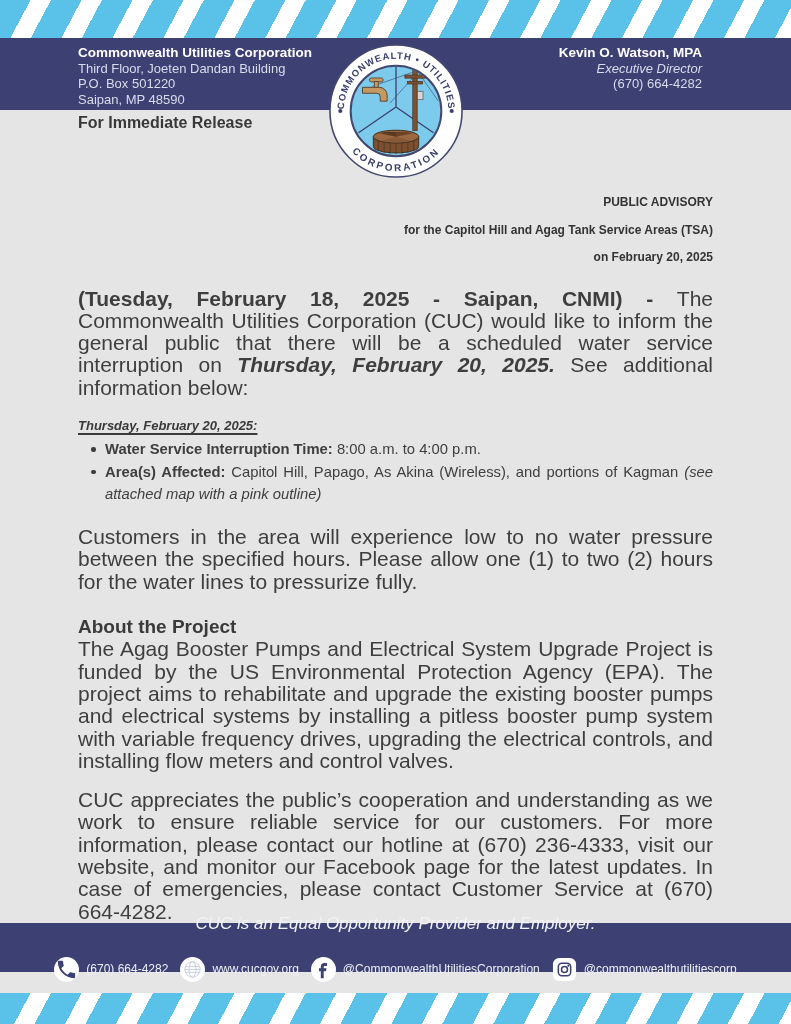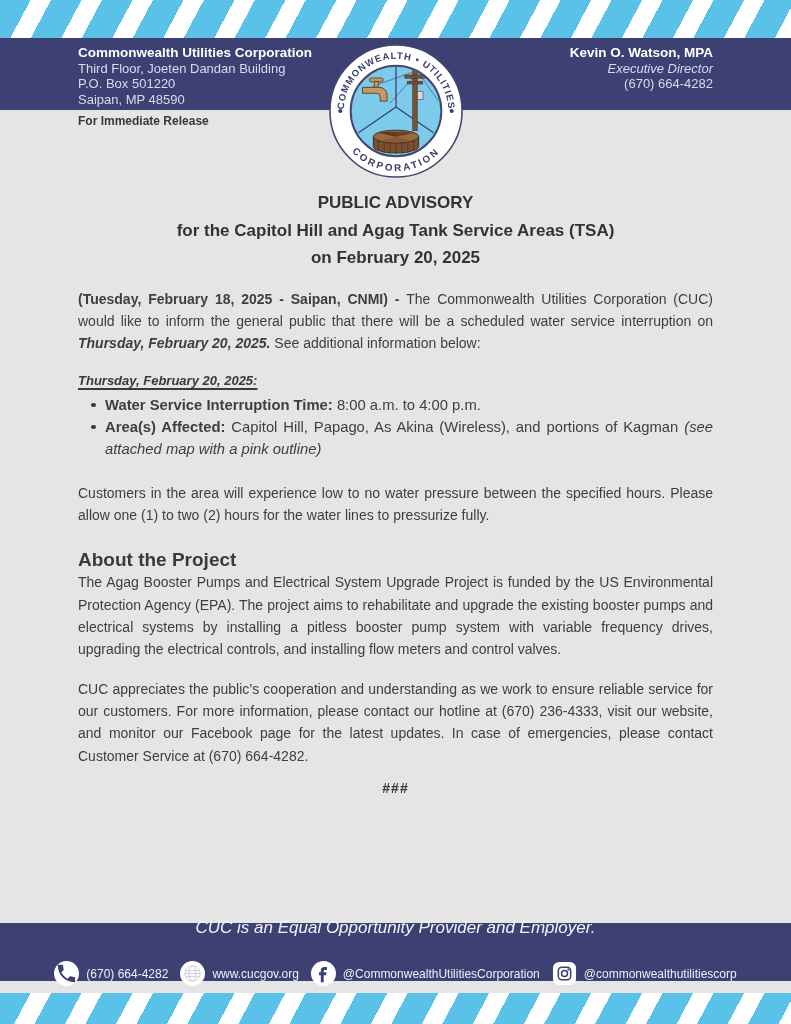--- a/index.html
+++ b/index.html
@@ -20,34 +20,34 @@
   .stripes.top { top:0; height:38px; }
   .stripes.bottom { top:993px; height:31px; }
 
   
   .header-bar {
     position:absolute; top:38px; left:0; right:0; height:72px;
     background:#3d4072;
   }
   .hdr-left { position:absolute; left:78px; top:7px; font-size:13px; line-height:15.5px; color:#d9dcec; }
   .hdr-left .org { color:#ffffff; font-weight:bold; font-size:13.5px; }
-  .hdr-right { position:absolute; right:78px; top:7px; text-align:right; font-size:13px; line-height:15.5px; color:#d9dcec; }
+  .hdr-right { position:absolute; right:89px; top:7px; text-align:right; font-size:13px; line-height:15.5px; color:#d9dcec; }
   .hdr-right .name { color:#ffffff; font-weight:bold; font-size:13.5px; }
   .hdr-right .title { font-style:italic; }
 
   .logo-wrap { position:absolute; top:42px; left:50%; transform:translateX(-50%); width:138px; height:138px; }
 
-  .release { position:absolute; top:114px; left:78px; font-size:12px; font-weight:bold; color:#383838; }
+  .release { position:absolute; top:114px; left:78px; font-size:16px; font-weight:bold; color:#383838; }
 
   
   .content { position:absolute; top:189px; left:78px; width:635px; }
 
-  .title-block { text-align:center; font-size:17px; font-weight:bold; line-height:27.5px; color:#333333; margin-bottom:16px; }
-
-  .para { font-size:14px; line-height:22.3px; text-align:justify; }
+  .title-block { text-align:right; font-size:12px; font-weight:bold; line-height:27.5px; color:#333333; margin-bottom:16px; }
+
+  .para { font-size:21px; line-height:22.3px; text-align:justify; }
   .b  { font-weight:bold; }
   .i  { font-style:italic; }
   .bi { font-weight:bold; font-style:italic; }
 
   .para.intro { margin-bottom:16px; }
 
   .sched-heading {
     font-size:13px; line-height:22.3px; font-weight:bold; font-style:italic;
     text-decoration:underline; text-underline-offset:3px; text-decoration-thickness:1.5px;
     color:#3a3a3a; margin-bottom:1px;
@@ -60,21 +60,21 @@
   }
 
   .para.customers { margin-bottom:23px; }
   .about-heading { font-size:19px; line-height:22.3px; font-weight:bold; color:#3a3a3a; }
   .para.about { margin-bottom:17px; }
   .para.closing { margin-bottom:13px; }
   .end-marks { text-align:center; font-size:14px; font-weight:bold; letter-spacing:1px; color:#3a3a3a; }
 
   
   .footer-bar {
-    position:absolute; top:923px; left:0; right:0; height:58px;
+    position:absolute; top:923px; left:0; right:0; height:49px;
     background:#3d4072; color:#ffffff;
     display:flex; flex-direction:column; align-items:center; justify-content:center; gap:23px;
   }
   .tagline { font-size:17px; font-style:italic; color:#f2f3f8; }
   .contacts { display:flex; align-items:center; gap:12px; }
   .contact { display:flex; align-items:center; gap:7px; font-size:12px; color:#eef0f7; white-space:nowrap; }
   .contact svg { display:block; }
 </style>
 </head>
 <body>

